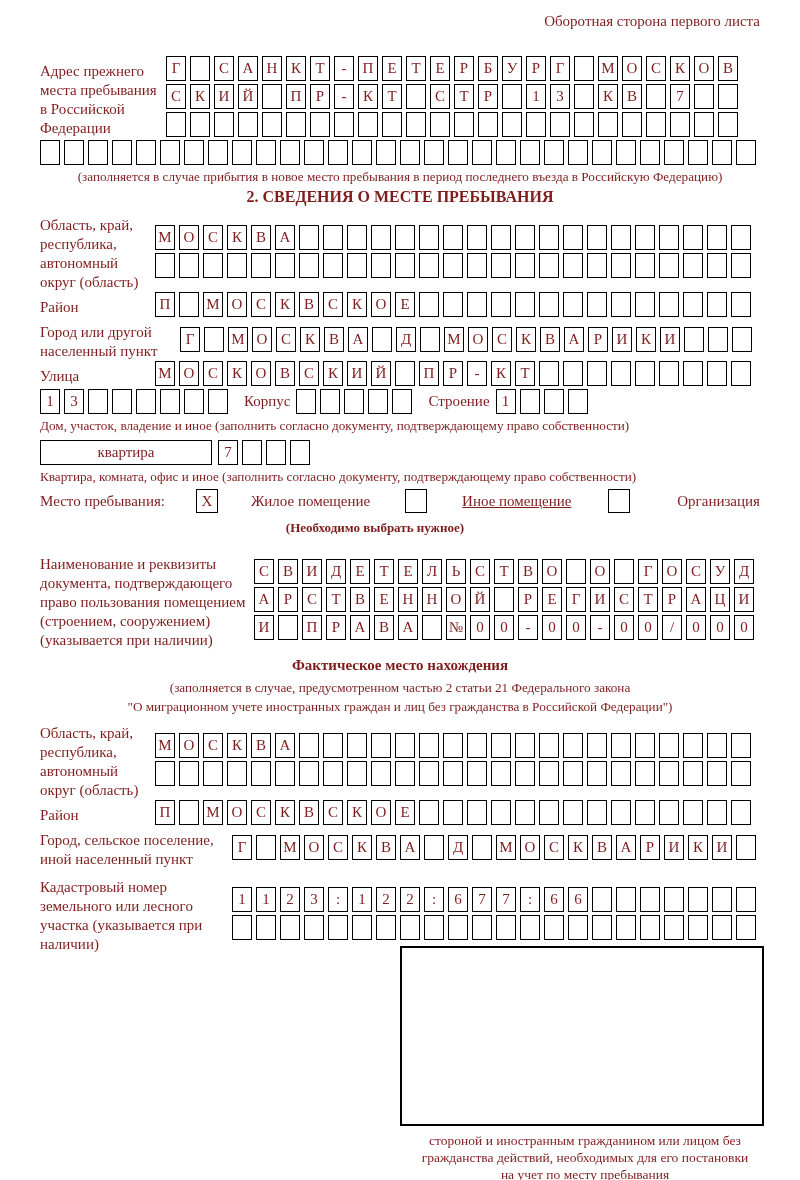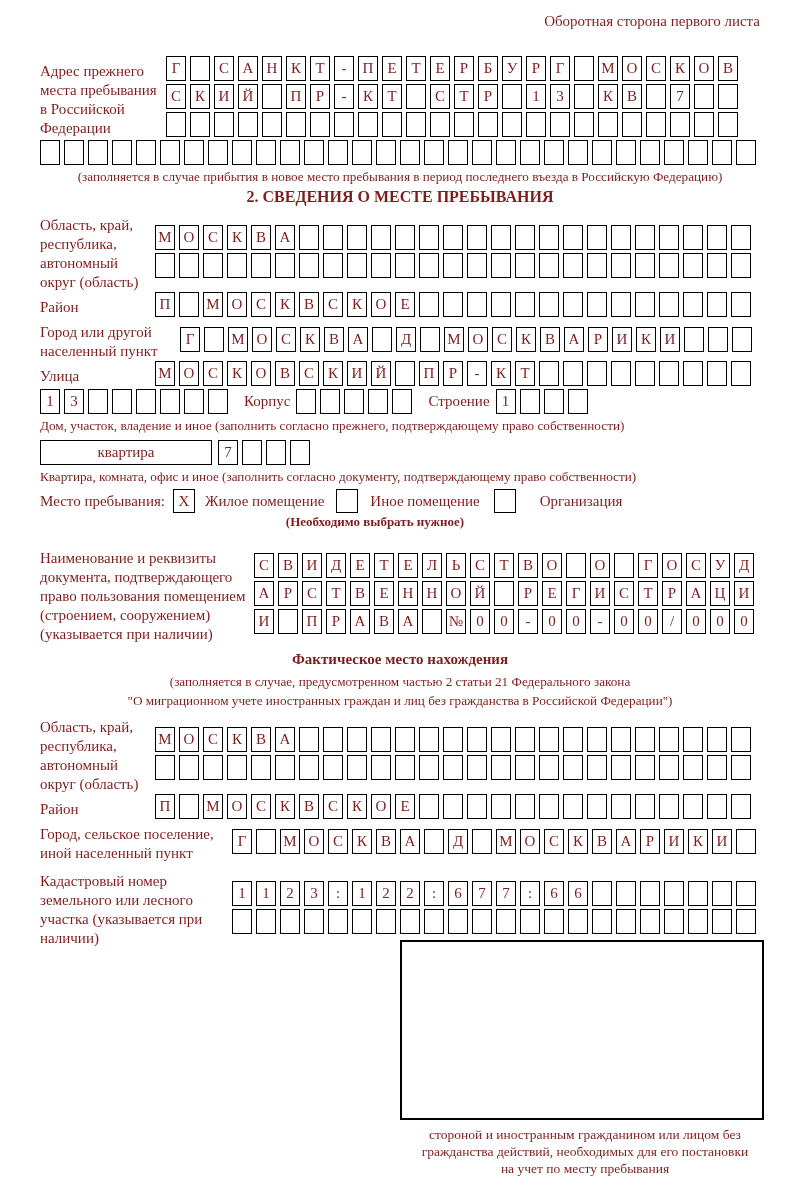--- a/index.html
+++ b/index.html
@@ -29,21 +29,21 @@
   .sec-title{text-align:center;font-weight:bold;font-size:16px;line-height:20px;margin:2px 0 6px 0;}
   .sub-title{text-align:center;font-weight:bold;font-size:15px;line-height:19px;margin:6px 0 4px 0;}
   .inline-row{display:flex;align-items:center;margin-bottom:3px;}
   .widebox{
     box-sizing:border-box;height:25px;border:1.6px solid #000;
     display:flex;align-items:center;justify-content:center;font-size:15px;
   }
   .wb-house{width:157px;margin-right:6px;}
   .wb-apt{width:172px;margin-right:6px;}
   .small-label{font-size:15px;margin:0 6px 0 12px;white-space:nowrap;}
-  .chk-row{display:flex;align-items:center;margin:4px 0 0 0;font-size:15px;}
+  .chk-row{display:flex;align-items:center;margin:4px 0 6px 0;font-size:15px;justify-content:space-between;}
   .checkbox{
     box-sizing:border-box;width:22px;height:24px;border:1.6px solid #000;
     display:flex;align-items:center;justify-content:center;font-size:15px;flex:0 0 22px;
   }
   .chk-note{font-size:13px;line-height:17px;text-align:center;width:270px;margin-left:200px;margin-bottom:16px;font-weight:bold;}
   .stamp-box{width:364px;height:180px;border:2px solid #000;box-sizing:border-box;margin-left:360px;margin-top:-8px;background:#fff;}
   .stamp-caption{margin-left:350px;width:390px;text-align:center;font-size:13.5px;line-height:17px;margin-top:6px;}
   .stamp-caption div{white-space:nowrap;}
   .mt6{margin-top:6px;}
 </style>
@@ -351,39 +351,39 @@
         <span class="cell"></span>
       </div>
     <span class="small-label">Строение</span>
     <div class="cellrow" style="margin-bottom:0;">
         <span class="cell">1</span>
         <span class="cell"></span>
         <span class="cell"></span>
         <span class="cell"></span>
       </div>
   </div>
-  <div class="note" style="text-align:left;">Дом, участок, владение и иное (заполнить согласно прежнего, подтверждающему право собственности)</div>
+  <div class="note" style="text-align:left;">Дом, участок, владение и иное (заполнить согласно документу, подтверждающему право собственности)</div>
 
   <div class="inline-row mt6">
     <div class="widebox wb-apt">квартира</div>
     <div class="cellrow" style="margin-bottom:0;">
         <span class="cell">7</span>
         <span class="cell"></span>
         <span class="cell"></span>
         <span class="cell"></span>
       </div>
   </div>
   <div class="note" style="text-align:left;">Квартира, комната, офис и иное (заполнить согласно документу, подтверждающему право собственности)</div>
 
   <div class="chk-row">
     <span>Место пребывания:</span>
     <span class="checkbox" style="margin-left:8px;">X</span>
     <span style="margin-left:10px;">Жилое помещение</span>
     <span class="checkbox" style="margin-left:12px;"></span>
-    <span style="margin-left:12px;">Иное помещение</span>
+    <span style="margin-left:12px;text-decoration:underline;">Иное помещение</span>
     <span class="checkbox" style="margin-left:14px;"></span>
     <span style="margin-left:24px;">Организация</span>
   </div>
   <div class="chk-note">(Необходимо выбрать нужное)</div>
 
   <div class="field">
     <div class="flabel w214">Наименование и реквизиты документа, подтверждающего право пользования помещением (строением, сооружением) (указывается при наличии)</div>
     <div class="rows">
       <div class="cellrow">
           <span class="cell">С</span>

